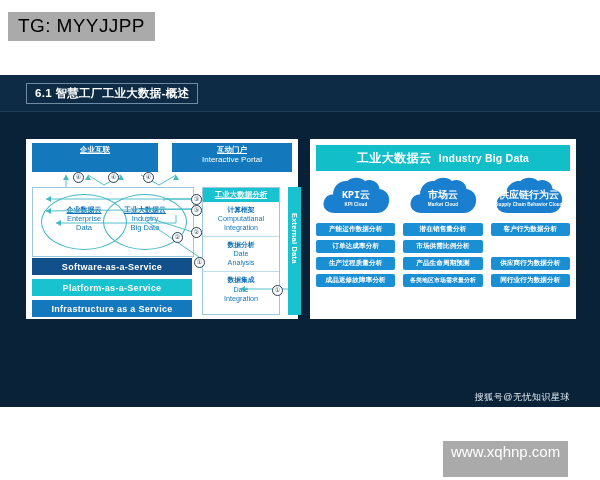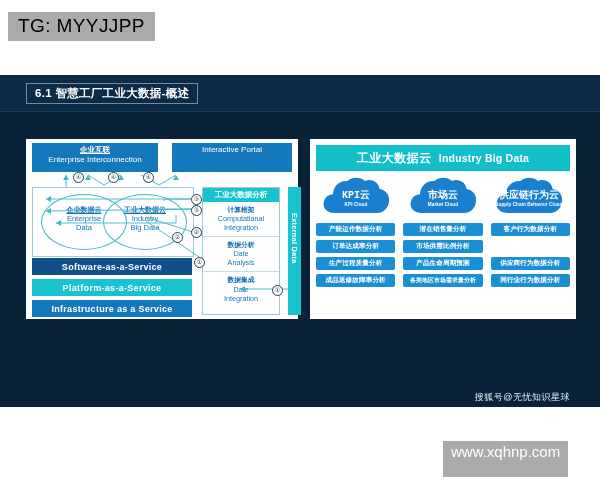--- a/index.html
+++ b/index.html
@@ -82,21 +82,21 @@
   #svc-paas{top:140px;background:#18c2cf;}
   #svc-iaas{top:161px;background:#1478bd;}
 
   
   #analysis{
     position:absolute;left:176px;top:48px;width:78px;height:128px;
     border:1px solid #9ec7dd;background:#ffffff;box-sizing:border-box;
   }
   #analysis-hdr{
     background:#18c2cf;color:#ffffff;font-size:7.5px;font-weight:bold;
-    text-align:center;padding:2px 0 3px 0;line-height:1.2;
+    text-align:center;padding:2px 0 3px 0;line-height:1.2;text-decoration:underline;
   }
   .an-sec{
     text-align:center;padding:3px 2px 4px 2px;
   }
   .an-sec + .an-sec{border-top:1px solid #bfdcec;}
   .an-sec .cn{display:block;font-size:6.8px;font-weight:bold;color:#0f6fb3;line-height:1.35;}
   .an-sec .en{display:block;font-size:7.2px;color:#1478bd;line-height:1.25;}
 
   
   #ext-data{
@@ -185,24 +185,24 @@
 
 <div id="slide">
 
   <div id="slide-topband"></div>
   <div id="slide-title-box">6.1 智慧工厂工业大数据-概述</div>
 
   <div id="left-card">
 
     <div class="hdr-box" id="box-ent-inter">
       <span class="cn">企业互联</span>
-      <span class="en">Enterprise Interconnection</span>
     </div>
 
     <div class="hdr-box" id="box-portal">
+      <span class="cn">互动门户</span>
       <span class="en">Interactive Portal</span>
     </div>
 
     <div id="stack-outer">
       <div class="ellipse" id="ell-ent">
         <span class="cn">企业数据云</span>
         <span class="en">Enterprise</span>
         <span class="en">Data</span>
       </div>
       <div class="ellipse" id="ell-ind">

